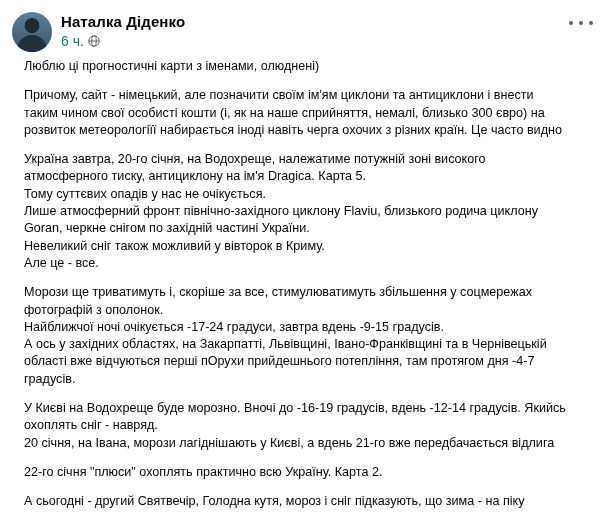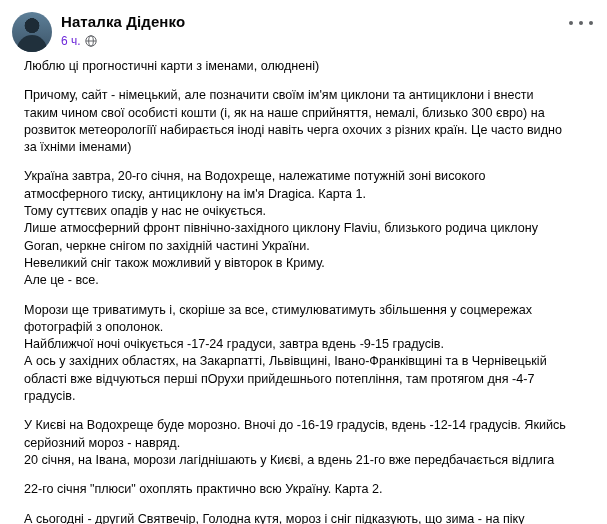--- a/index.html
+++ b/index.html
@@ -61,22 +61,22 @@
     line-height: 19px;
     letter-spacing: 0.1px;
   }
   .meta {
     display: flex;
     align-items: center;
     gap: 4px;
     margin-top: 3px;
   }
   .timestamp {
-    font-size: 12px;
-    color: #6d28d9;
+    font-size: 14px;
+    color: #0f766e;
     line-height: 14px;
   }
   .globe-icon svg { display: block; }
   .more-icon {
     position: absolute;
     right: 14px;
     top: 18px;
     width: 24px;
     height: 10px;
     display: flex;
@@ -132,45 +132,44 @@
   <div class="post-body">
 
     <p>
       <span class="line">Люблю ці прогностичні карти з іменами, олюднені)</span>
     </p>
 
     <p>
       <span class="line">Причому, сайт - німецький, але позначити своїм ім'ям циклони та антициклони і внести</span>
       <span class="line">таким чином свої особисті кошти (і, як на наше сприйняття, немалі, близько 300 євро) на</span>
       <span class="line">розвиток метеорологіїї набирається іноді навіть черга охочих з різних країн. Це часто видно</span>
-      <span class="line">за їхніми іменами)</span>
     </p>
 
     <p>
       <span class="line">Україна завтра, 20-го січня, на Водохреще, належатиме потужній зоні високого</span>
-      <span class="line">атмосферного тиску, антициклону на ім'я Dragica. Карта 1.</span>
+      <span class="line">атмосферного тиску, антициклону на ім'я Dragica. Карта 5.</span>
       <span class="line">Тому суттєвих опадів у нас не очікується.</span>
       <span class="line">Лише атмосферний фронт північно-західного циклону Flaviu, близького родича циклону</span>
       <span class="line">Goran, черкне снігом по західній частині України.</span>
       <span class="line">Невеликий сніг також можливий у вівторок в Криму.</span>
       <span class="line">Але це - все.</span>
     </p>
 
     <p>
       <span class="line">Морози ще триватимуть і, скоріше за все, стимулюватимуть збільшення у соцмережах</span>
       <span class="line">фотографій з ополонок.</span>
       <span class="line">Найближчої ночі очікується -17-24 градуси, завтра вдень -9-15 градусів.</span>
       <span class="line">А ось у західних областях, на Закарпатті, Львівщині, Івано-Франківщині та в Чернівецькій</span>
       <span class="line">області вже відчуються перші пОрухи прийдешнього потепління, там протягом дня -4-7</span>
       <span class="line">градусів.</span>
     </p>
 
     <p>
       <span class="line">У Києві на Водохреще буде морозно. Вночі до -16-19 градусів, вдень -12-14 градусів. Якийсь</span>
-      <span class="line">серйозний мороз - навряд.</span>
+      <span class="line">охоплять сніг - навряд.</span>
       <span class="line">20 січня, на Івана, морози лагіднішають у Києві, а вдень 21-го вже передбачається відлига</span>
     </p>
 
     <p>
       <span class="line">22-го січня "плюси" охоплять практично всю Україну. Карта 2.</span>
     </p>
 
     <p>
       <span class="line">А сьогодні - другий Святвечір, Голодна кутя, мороз і сніг підказують, що зима - на піку</span>
 

